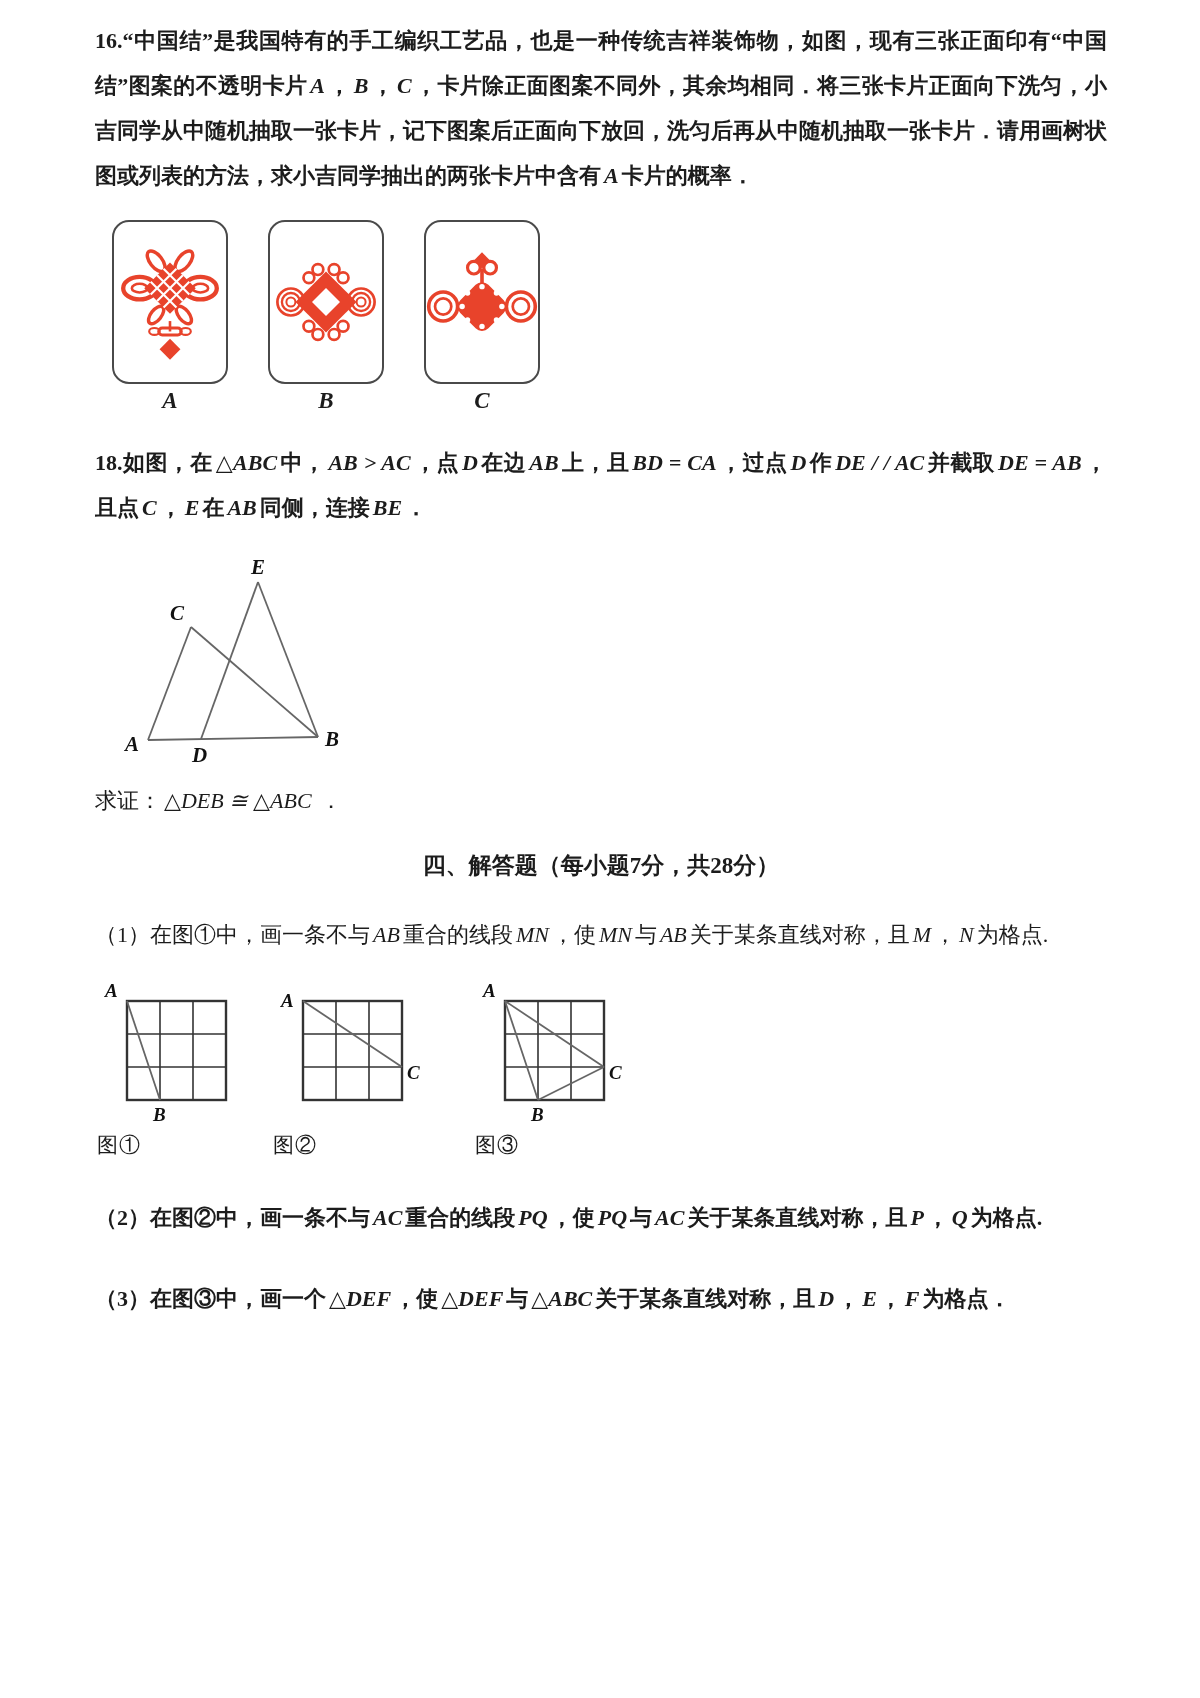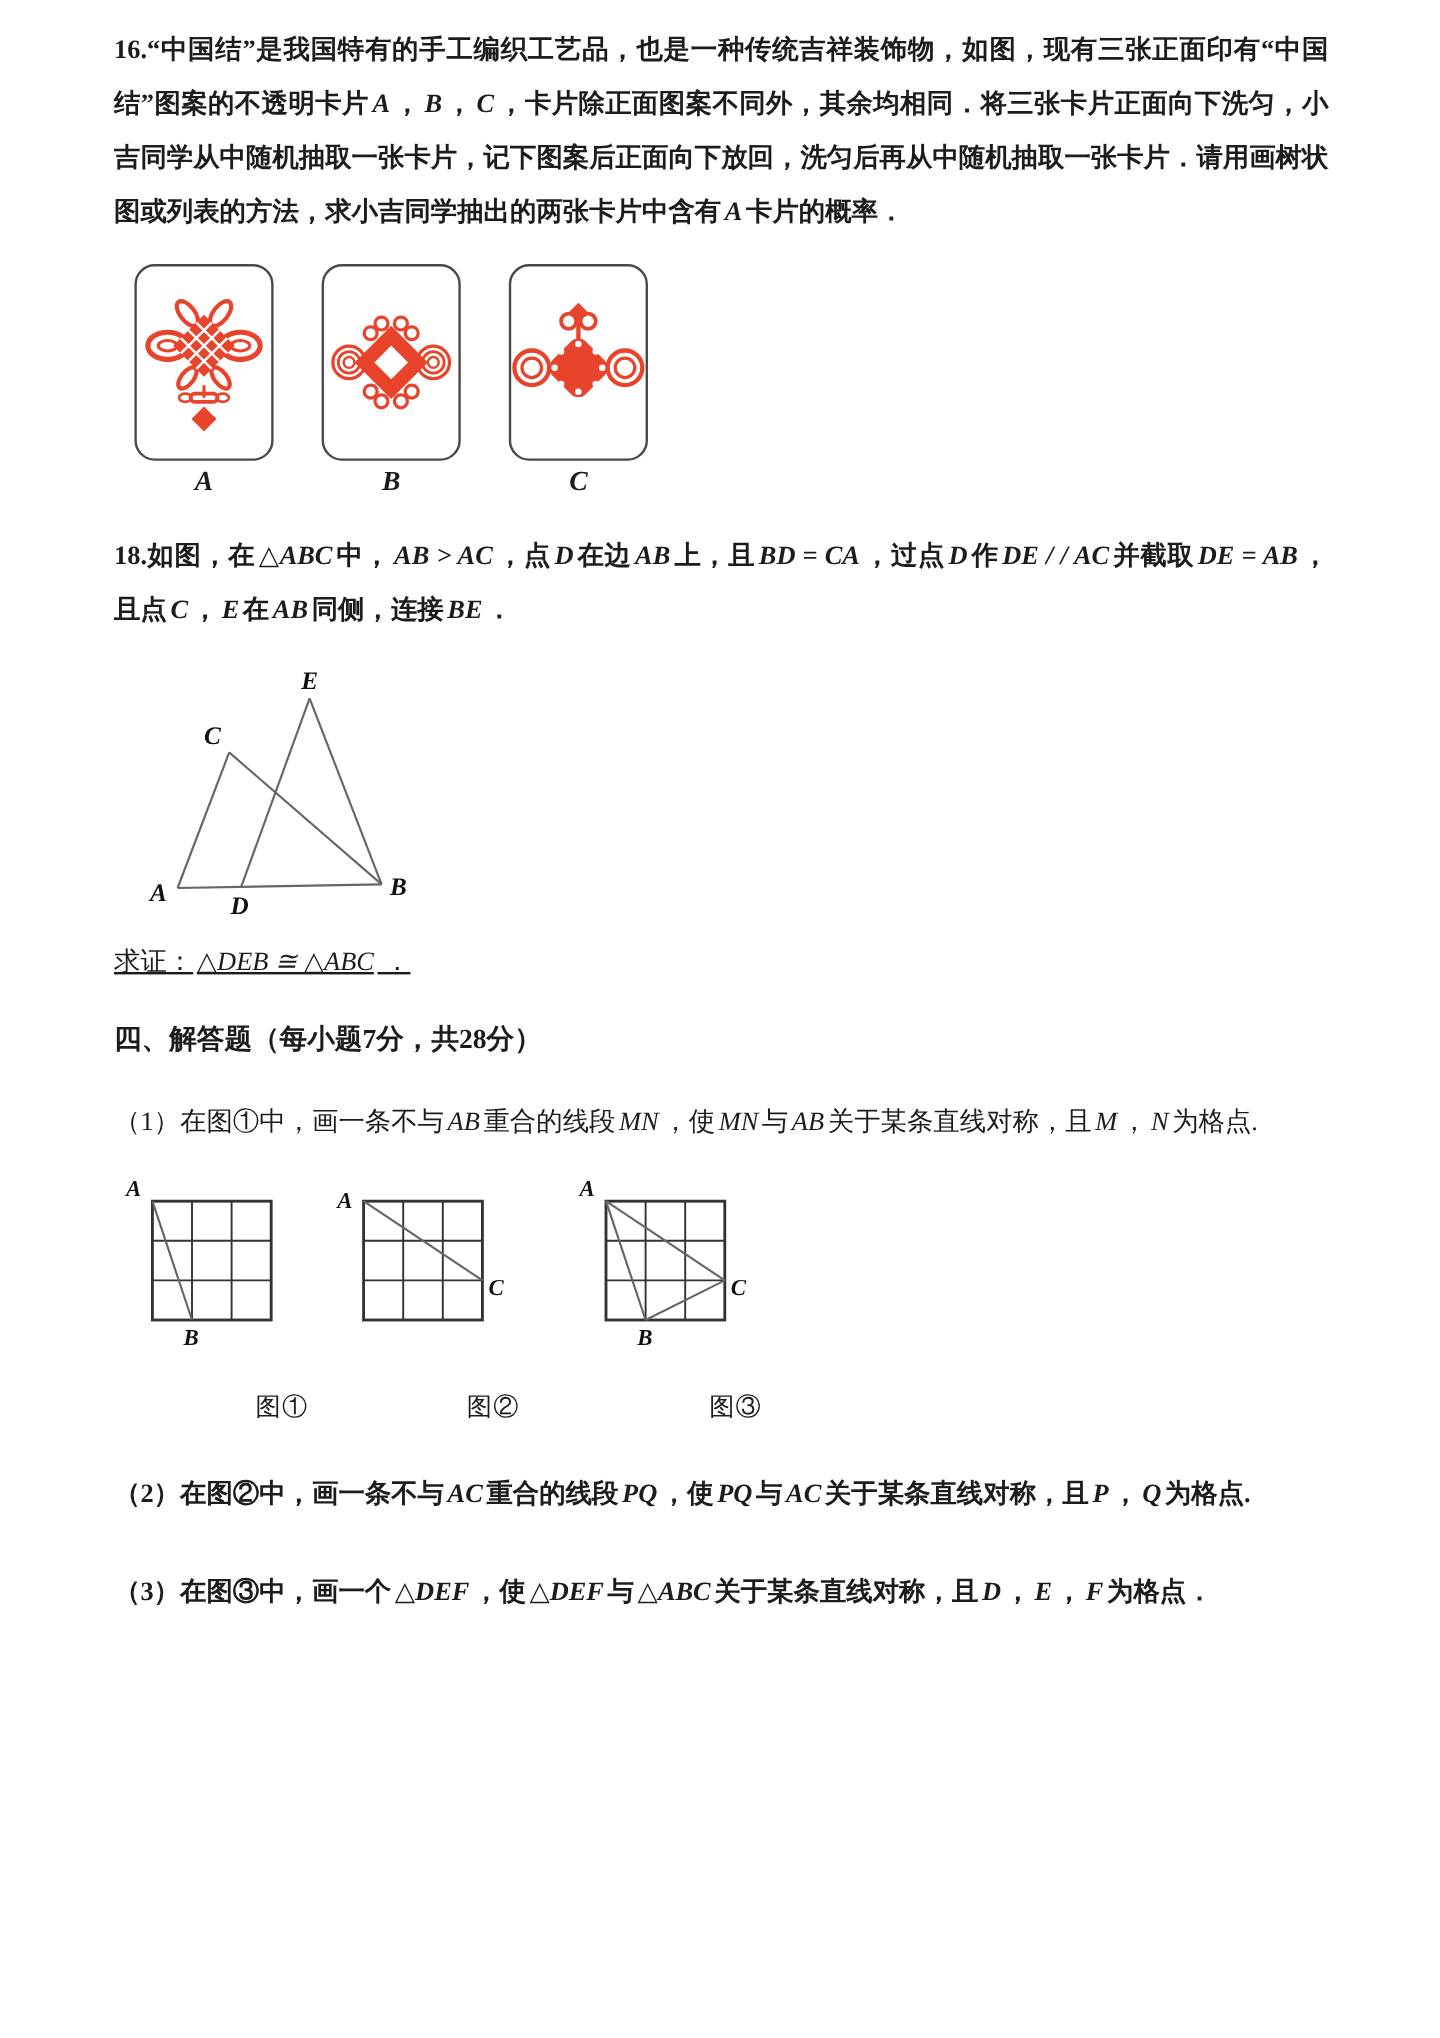--- a/index.html
+++ b/index.html
@@ -31,30 +31,30 @@
     width:116px;height:164px;border:2.5px solid var(--card-border);
     border-radius:17px;background:#fff;display:flex;align-items:center;justify-content:center;
   }
   .card-labels{display:flex;gap:40px;margin-top:4px;}
   .card-labels span{
     width:116px;text-align:center;font-style:italic;font-size:23px;font-weight:bold;
   }
   
   .tri-fig{margin-top:6px;margin-left:18px;height:218px;}
   
-  .sec-head{font-size:23px;font-weight:bold;line-height:45px;margin-top:20px;}
+  .sec-head{font-size:23px;font-weight:bold;line-height:45px;margin-top:20px;text-align:center;}
   
   .grids-fig{margin-top:24px;margin-left:2px;display:flex;}
   .grid-block{width:160px;}
   .grid-block.g2{margin-left:16px;}
   .grid-block.g3{margin-left:42px;}
-  .grid-caption{text-align:right;font-size:21px;margin-top:26px;letter-spacing:1px;}
+  .grid-caption{text-align:left;font-size:21px;letter-spacing:1px;}
   svg text{font-family:"Liberation Serif","DejaVu Serif",serif;font-style:italic;font-weight:bold;}
   .mt14{margin-top:14px;} .mt16{margin-top:16px;} .mt18{margin-top:18px;}
-  .mt8{margin-top:8px;text-decoration:underline;} .mt22{margin-top:22px;} .mt24{margin-top:24px;}
+  .mt8{margin-top:8px;} .mt22{margin-top:22px;} .mt24{margin-top:24px;}
   .mt36{margin-top:36px;font-weight:bold;}
   .p15{margin-top:88px;}
 </style>
 </head>
 <body>
 
 <div id="doc">
 
 
   <p class="para mt18"><span class="sg-cn">16.“中国结”是我国特有的手工编织工艺品，也是一种传统吉祥装饰物，如图，现有三张正面印有“中国结”图案的不透明卡片</span><span class="sg-m">A</span><span class="sg-cn">，</span><span class="sg-m">B</span><span class="sg-cn">，</span><span class="sg-m">C</span><span class="sg-cn">，卡片除正面图案不同外，其余均相同．将三张卡片正面向下洗匀，小吉同学从中随机抽取一张卡片，记下图案后正面向下放回，洗匀后再从中随机抽取一张卡片．请用画树状图或列表的方法，求小吉同学抽出的两张卡片中含有</span><span class="sg-m">A</span><span class="sg-cn">卡片的概率．</span></p>

